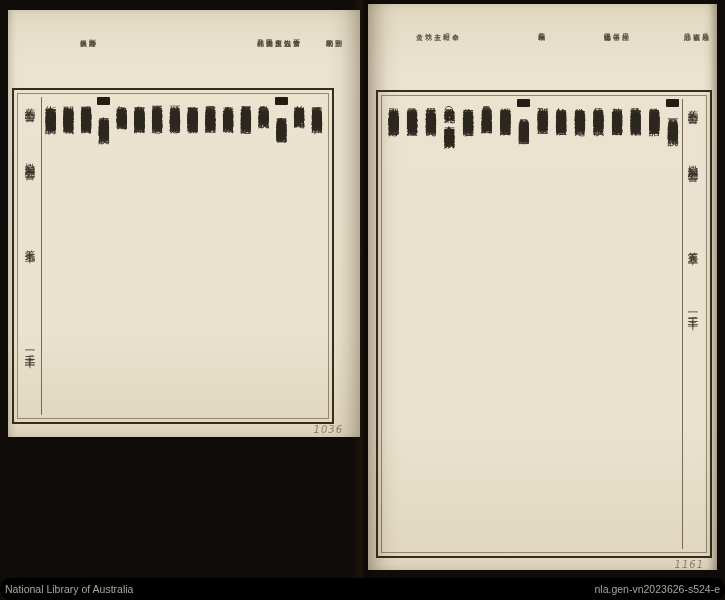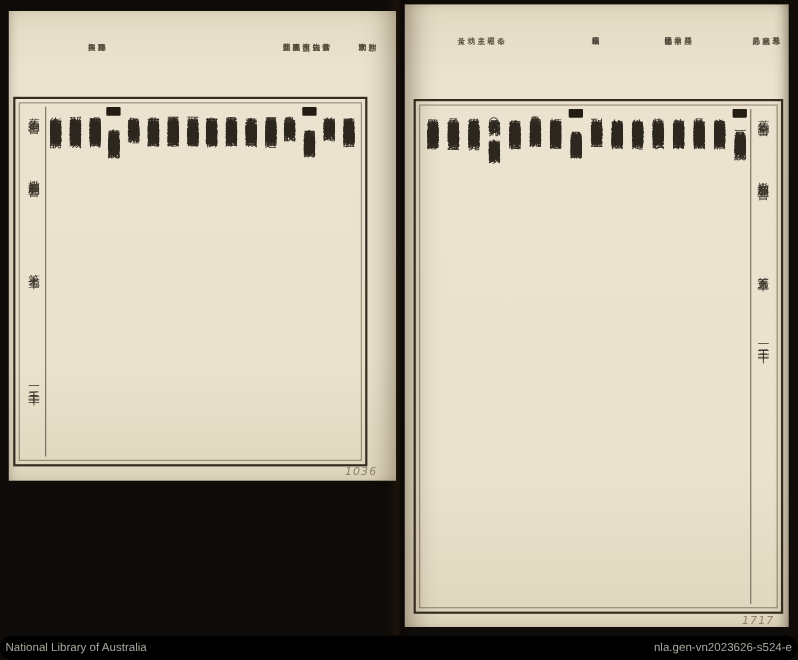--- a/index.html
+++ b/index.html
@@ -151,20 +151,20 @@
             <div class="col"><span class="seg">輛車套著白馬第四輛車套著有斑點的紅馬我便問與我說話的天使說我主這是何意天使對我說這是天</span></div>
             <div class="col"><span class="seg">的四風</span><span class="smallnote">或作四神靈</span><span class="seg">曾在普天下的主面前侍立現在出來了套著黑馬的往北方去白馬跟隨在後頭有斑點的馬</span></div>
             <div class="col"><span class="seg">往南方去紅馬出來要遊行在地上天使說你們去遊行在地上他們便遊行在地上天使又呼叫我說你看往</span></div>
             <div class="col"><span class="seg">北方去的已雪我恨在北方○主有言命諭我說你須從那被擄而歸的就是從巴比倫囘來的人中挑取數人須</span></div>
             <div class="col"><span class="seg">從黑達多比亞大亞三家中挑取那日你也須進西番雅的兒子約西亞家裏須取金銀作冠冕戴在約撒荅的兒</span></div>
             <div class="col"><span class="seg">子大祭司約書亞頭上對他說萬有的主耶和華如此說必有人在他本處挺然而生稱爲大衞苗裔他必建立</span></div>
             <div class="col"><span class="seg">主殿他必建立主殿必負荷尊榮必坐在位上執掌權柄也必坐在位上爲祭司政兩間有和平之謀這冠必歸</span></div>
           </div>
       </div>
     </div>
-    <div class="pencil">1717</div>
+    <div class="pencil">1161</div>
   </div>
 
   <div class="footer">
     <span>National Library of Australia</span>
     <span>nla.gen-vn2023626-s524-e</span>
   </div>
 </div>
 
 </body></html>

